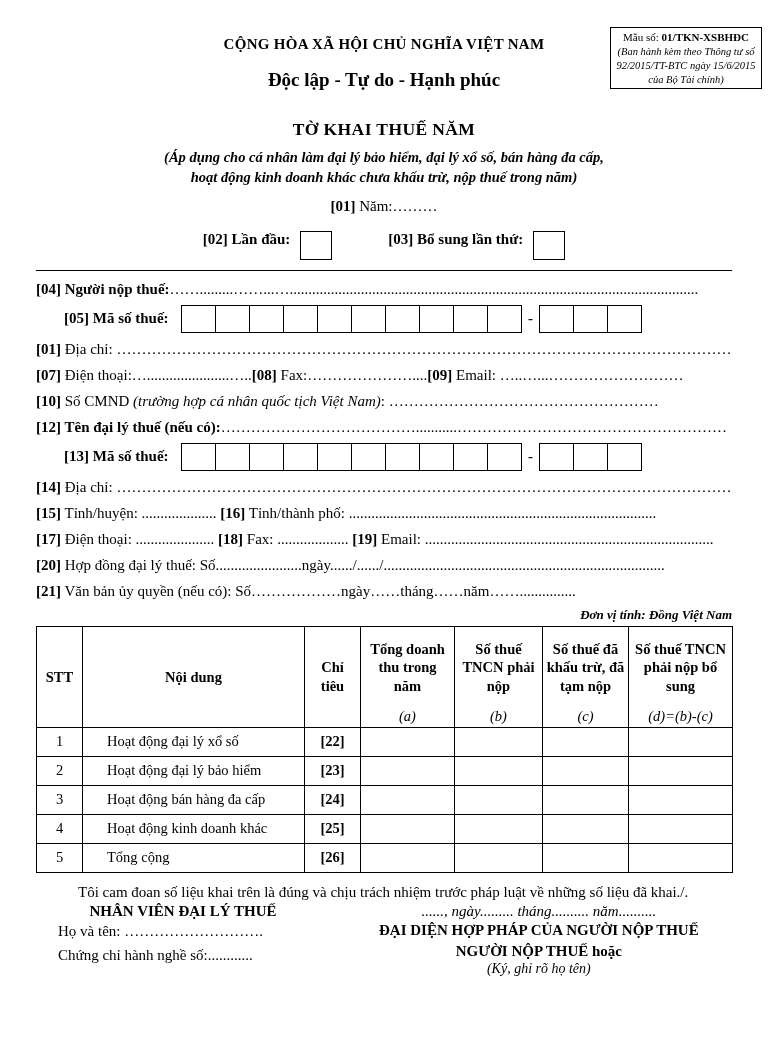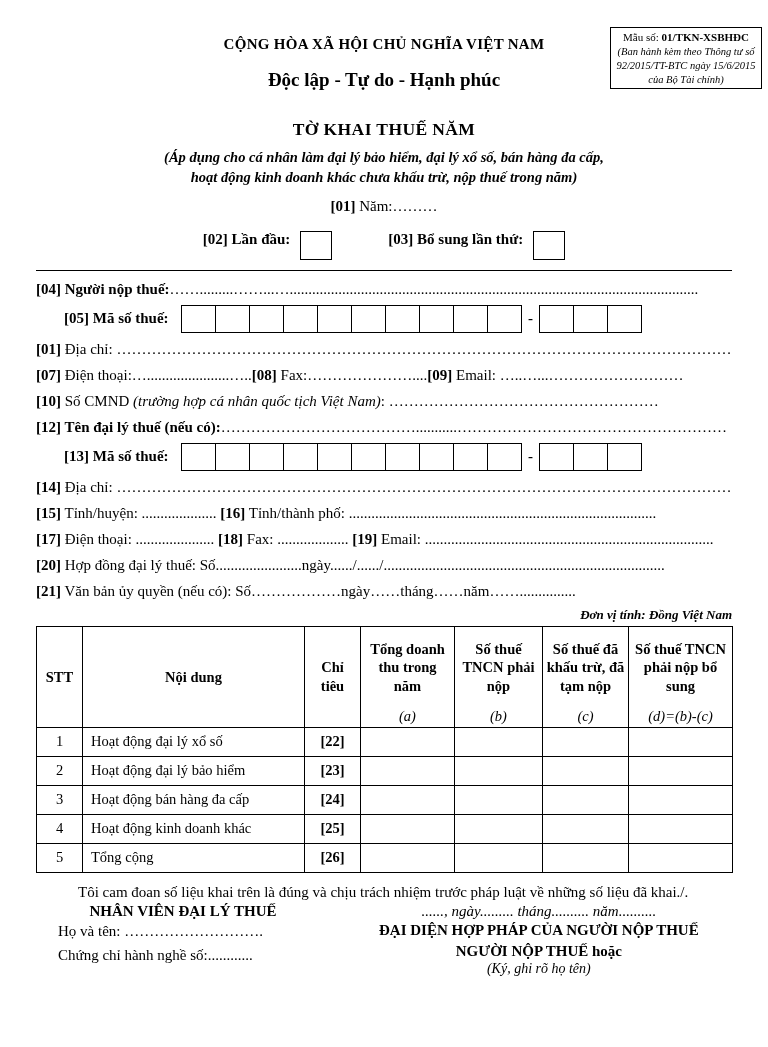--- a/index.html
+++ b/index.html
@@ -45,21 +45,21 @@
   .unit-line{text-align:right;font-weight:bold;font-style:italic;font-size:13px;margin-top:3px;}
 
   table.main{border-collapse:collapse;width:100%;margin-top:3px;table-layout:fixed;}
   .main th,.main td{border:1px solid #000;padding:1px 3px;font-size:14.5px;overflow:hidden;}
   .main th{font-weight:bold;text-align:center;vertical-align:middle;line-height:1.25;}
   .th-wrap{display:flex;flex-direction:column;height:98px;}
   .th-title{flex:1;display:flex;align-items:center;justify-content:center;}
   .th-sub{font-style:italic;font-weight:normal;}
   .main td{height:26px;}
   .main td.c{text-align:center;}
-  .main td.l{text-align:left;padding-left:8px;}
+  .main td.l{text-align:left;padding-left:24px;}
   .main td.ref{font-weight:bold;text-align:center;}
 
   .decl{margin-top:9px;text-indent:42px;line-height:1.45;text-align:justify;}
 
   .sig{display:flex;gap:29px;}
   .sig-left{width:42%;padding-left:22px;box-sizing:border-box;}
   .sig-left .t{font-weight:bold;text-align:center;width:250px;}
   .sig-left .ln{line-height:1.55;}
   .sig-right{width:58%;text-align:center;}
   .sig-right .date{font-style:italic;}

